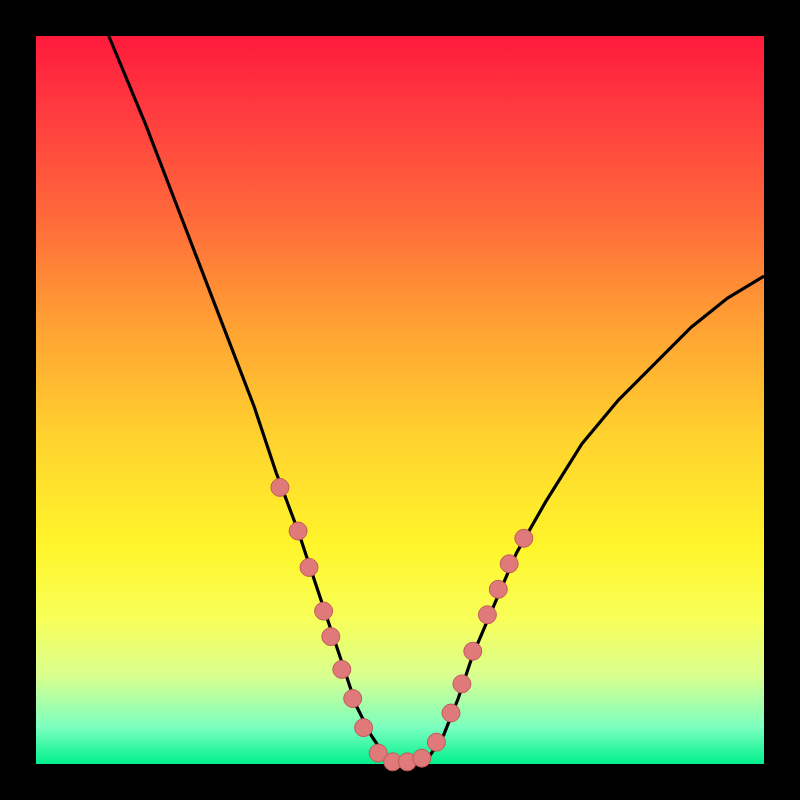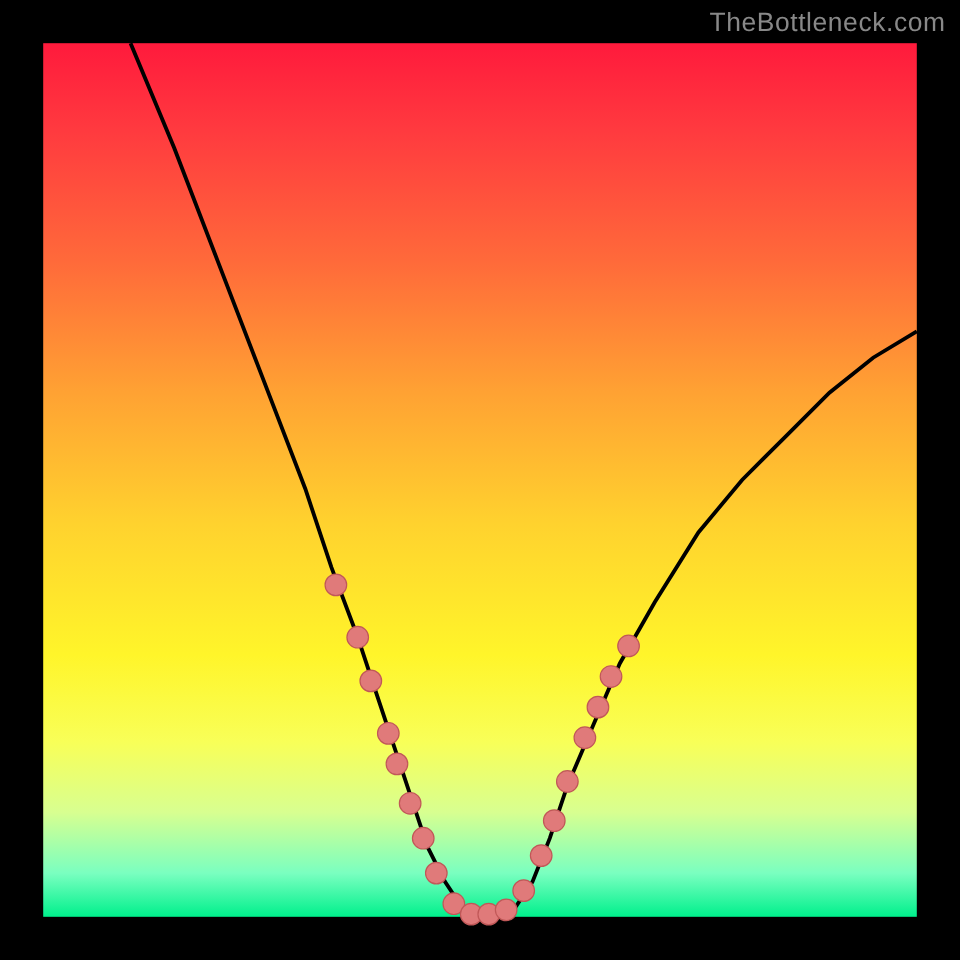--- a/index.html
+++ b/index.html
@@ -54,21 +54,20 @@
     top: 0;
     width: 728px;
     height: 728px;
     overflow: visible;
   }
 </style>
 </head>
 <body>
 
 <div class="frame">
-  <div class="watermark">TheBottleneck.com</div>
 
   <div class="plot">
     <svg class="curve" viewBox="0 0 728 728">
       <path id="curve-path" fill="none" stroke="#000000" stroke-width="3.2" d="M72.8,0.0 L109.2,87.4 L145.6,182.0 L182.0,276.6 L218.4,371.3 L240.2,436.8 L262.1,495.0 L276.6,538.7 L291.2,582.4 L305.8,626.1 L320.3,669.8 L334.9,698.9 L349.4,720.7 L364.0,728.0 L378.6,728.0 L393.1,720.7 L407.7,698.9 L422.2,662.5 L436.8,618.8 L458.6,567.8 L480.5,516.9 L509.6,465.9 L546.0,407.7 L582.4,364.0 L618.8,327.6 L655.2,291.2 L691.6,262.1 L728.0,240.2"></path>
       <g id="markers">
           <circle cx="243.9" cy="451.4" r="9" fill="#e07a7a" stroke="#c05858" stroke-width="1"></circle>
           <circle cx="262.1" cy="495.0" r="9" fill="#e07a7a" stroke="#c05858" stroke-width="1"></circle>
           <circle cx="273.0" cy="531.4" r="9" fill="#e07a7a" stroke="#c05858" stroke-width="1"></circle>
           <circle cx="287.6" cy="575.1" r="9" fill="#e07a7a" stroke="#c05858" stroke-width="1"></circle>
           <circle cx="294.8" cy="600.6" r="9" fill="#e07a7a" stroke="#c05858" stroke-width="1"></circle>

